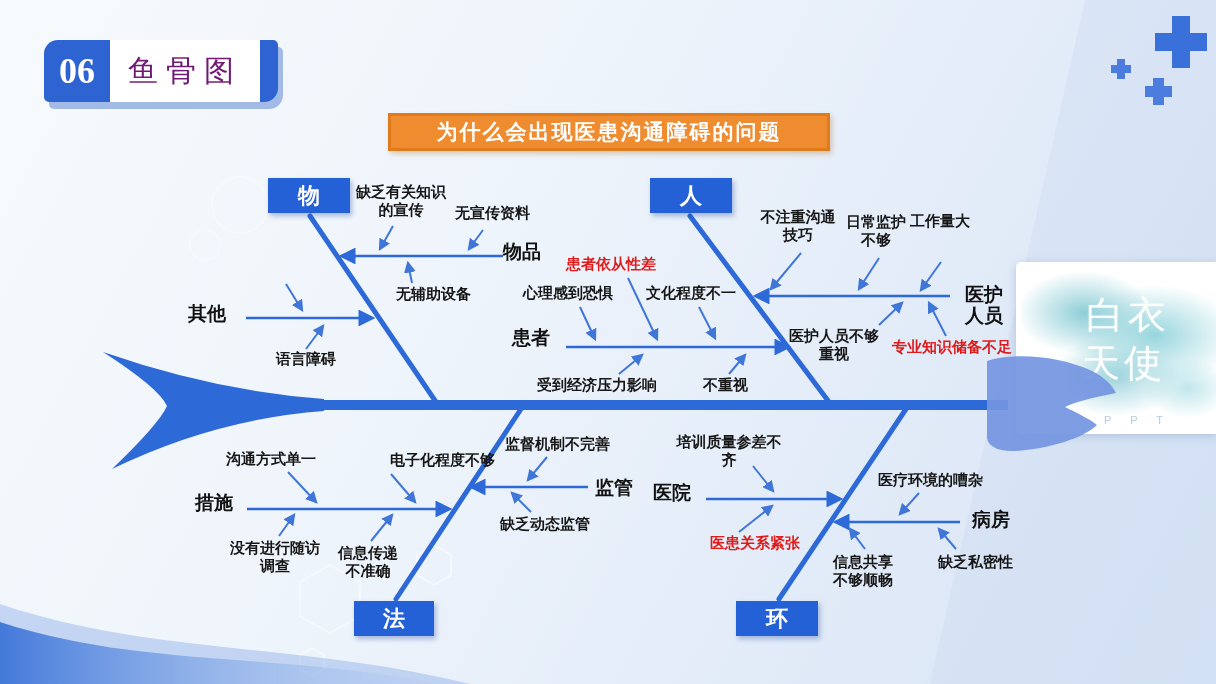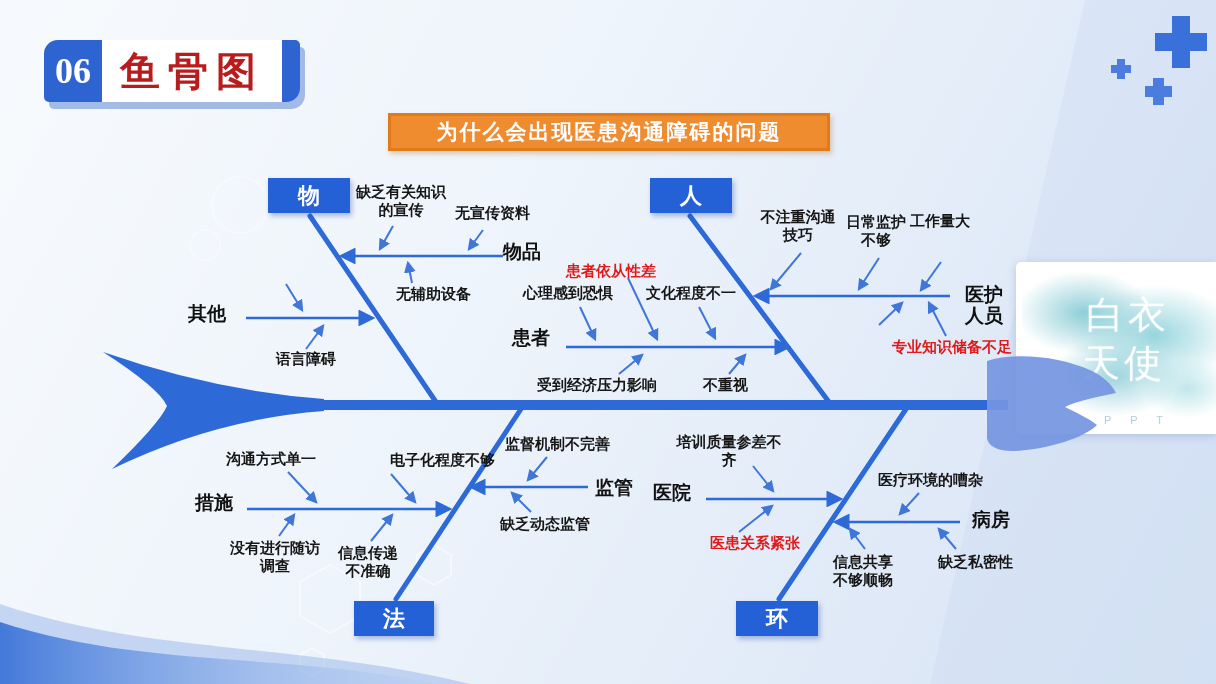--- a/index.html
+++ b/index.html
@@ -17,25 +17,25 @@
         radial-gradient(90px 55px at 48% 68%, rgba(108,189,204,.65), rgba(108,189,204,0) 72%),
         radial-gradient(60px 40px at 85% 75%, rgba(150,214,222,.6), rgba(150,214,222,0) 75%);}
   .wm-l1,.wm-l2{position:absolute;color:rgba(255,255,255,.95);font-size:38px;font-weight:300;
       letter-spacing:4px;line-height:1;text-shadow:0 0 2px rgba(255,255,255,.4);}
   .wm-l1{left:70px;top:34px;}
   .wm-l2{left:66px;top:82px;}
   .wm-sub{position:absolute;left:88px;top:152px;color:#b6cdd8;font-size:11px;letter-spacing:8px;}
   .skel{z-index:3;}
   .badge{position:absolute;left:44px;top:40px;height:62px;display:flex;z-index:6;
       filter:drop-shadow(5px 7px 0 rgba(63,110,205,.45));}
-  .badge-num{width:58px;background:#2e63d2;color:#fff;border-radius:14px 0 0 5px;
+  .badge-num{width:66px;background:#2e63d2;color:#fff;border-radius:14px 0 0 5px;
       display:flex;align-items:center;justify-content:center;
       font-family:"Liberation Serif","DejaVu Serif",serif;font-size:36px;font-weight:700;}
-  .badge-title{background:#ffffff;color:#b91c1c;display:flex;align-items:center;
-      padding:0 18px;font-size:40px;font-weight:700;letter-spacing:8px;}
+  .badge-title{background:#ffffff;color:#701a75;display:flex;align-items:center;
+      padding:0 18px;font-size:30px;font-weight:400;letter-spacing:8px;}
   .badge-cap{width:18px;background:#2e63d2;border-radius:0 5px 14px 0;}
   .banner{position:absolute;left:388px;top:113px;width:442px;height:38px;z-index:6;
       background:#ef8c30;border:3px solid #e07b1b;box-sizing:border-box;
       color:#fff;font-size:21px;font-weight:800;letter-spacing:2px;
       display:flex;align-items:center;justify-content:center;
       box-shadow:2px 3px 5px rgba(160,100,30,.3);}
   .cat{position:absolute;width:82px;height:35px;background:#2561d6;color:#fff;
       font-size:22px;font-weight:800;display:flex;align-items:center;justify-content:center;
       box-shadow:2px 3px 5px rgba(30,70,160,.35);z-index:5;}
   .branch{position:absolute;color:#111;font-size:19px;font-weight:800;line-height:1.12;
@@ -160,30 +160,32 @@
   <div class="branch" style="left:195px;top:492px;">措施</div>
   <div class="branch" style="left:595px;top:477px;">监管</div>
   <div class="branch" style="left:653px;top:482px;">医院</div>
   <div class="branch" style="left:972px;top:509px;">病房</div>
 
   <div class="cause ctr" style="left:345px;top:183px;width:112px;">缺乏有关知识
 的宣传</div>
   <div class="cause" style="left:455px;top:204px;">无宣传资料</div>
   <div class="cause" style="left:396px;top:285px;">无辅助设备</div>
   <div class="cause" style="left:276px;top:350px;">语言障碍</div>
-  <div class="cause red" style="left:566px;top:262px;">患者依从性差</div>
+  <div class="cause red" style="left:566px;top:255px;">患者依从性差</div>
   <div class="cause" style="left:523px;top:284px;">心理感到恐惧</div>
   <div class="cause" style="left:646px;top:284px;">文化程度不一</div>
   <div class="cause" style="left:537px;top:376px;">受到经济压力影响</div>
   <div class="cause" style="left:703px;top:376px;">不重视</div>
   <div class="cause ctr" style="left:742px;top:208px;width:112px;">不注重沟通
 技巧</div>
   <div class="cause ctr" style="left:838px;top:213px;width:76px;">日常监护
 不够</div>
   <div class="cause" style="left:910px;top:212px;">工作量大</div>
+  <div class="cause ctr" style="left:782px;top:327px;width:104px;">医护人员不够
+重视</div>
   <div class="cause red" style="left:892px;top:338px;">专业知识储备不足</div>
   <div class="cause" style="left:226px;top:450px;">沟通方式单一</div>
   <div class="cause" style="left:346px;top:451px;padding-left:44px;">电子化程度不够</div>
   <div class="cause ctr" style="left:220px;top:539px;width:110px;">没有进行随访
 调查</div>
   <div class="cause ctr" style="left:330px;top:544px;width:76px;">信息传递
 不准确</div>
   <div class="cause" style="left:505px;top:435px;">监督机制不完善</div>
   <div class="cause" style="left:500px;top:515px;">缺乏动态监管</div>
   <div class="cause ctr" style="left:666px;top:433px;width:126px;">培训质量参差不

